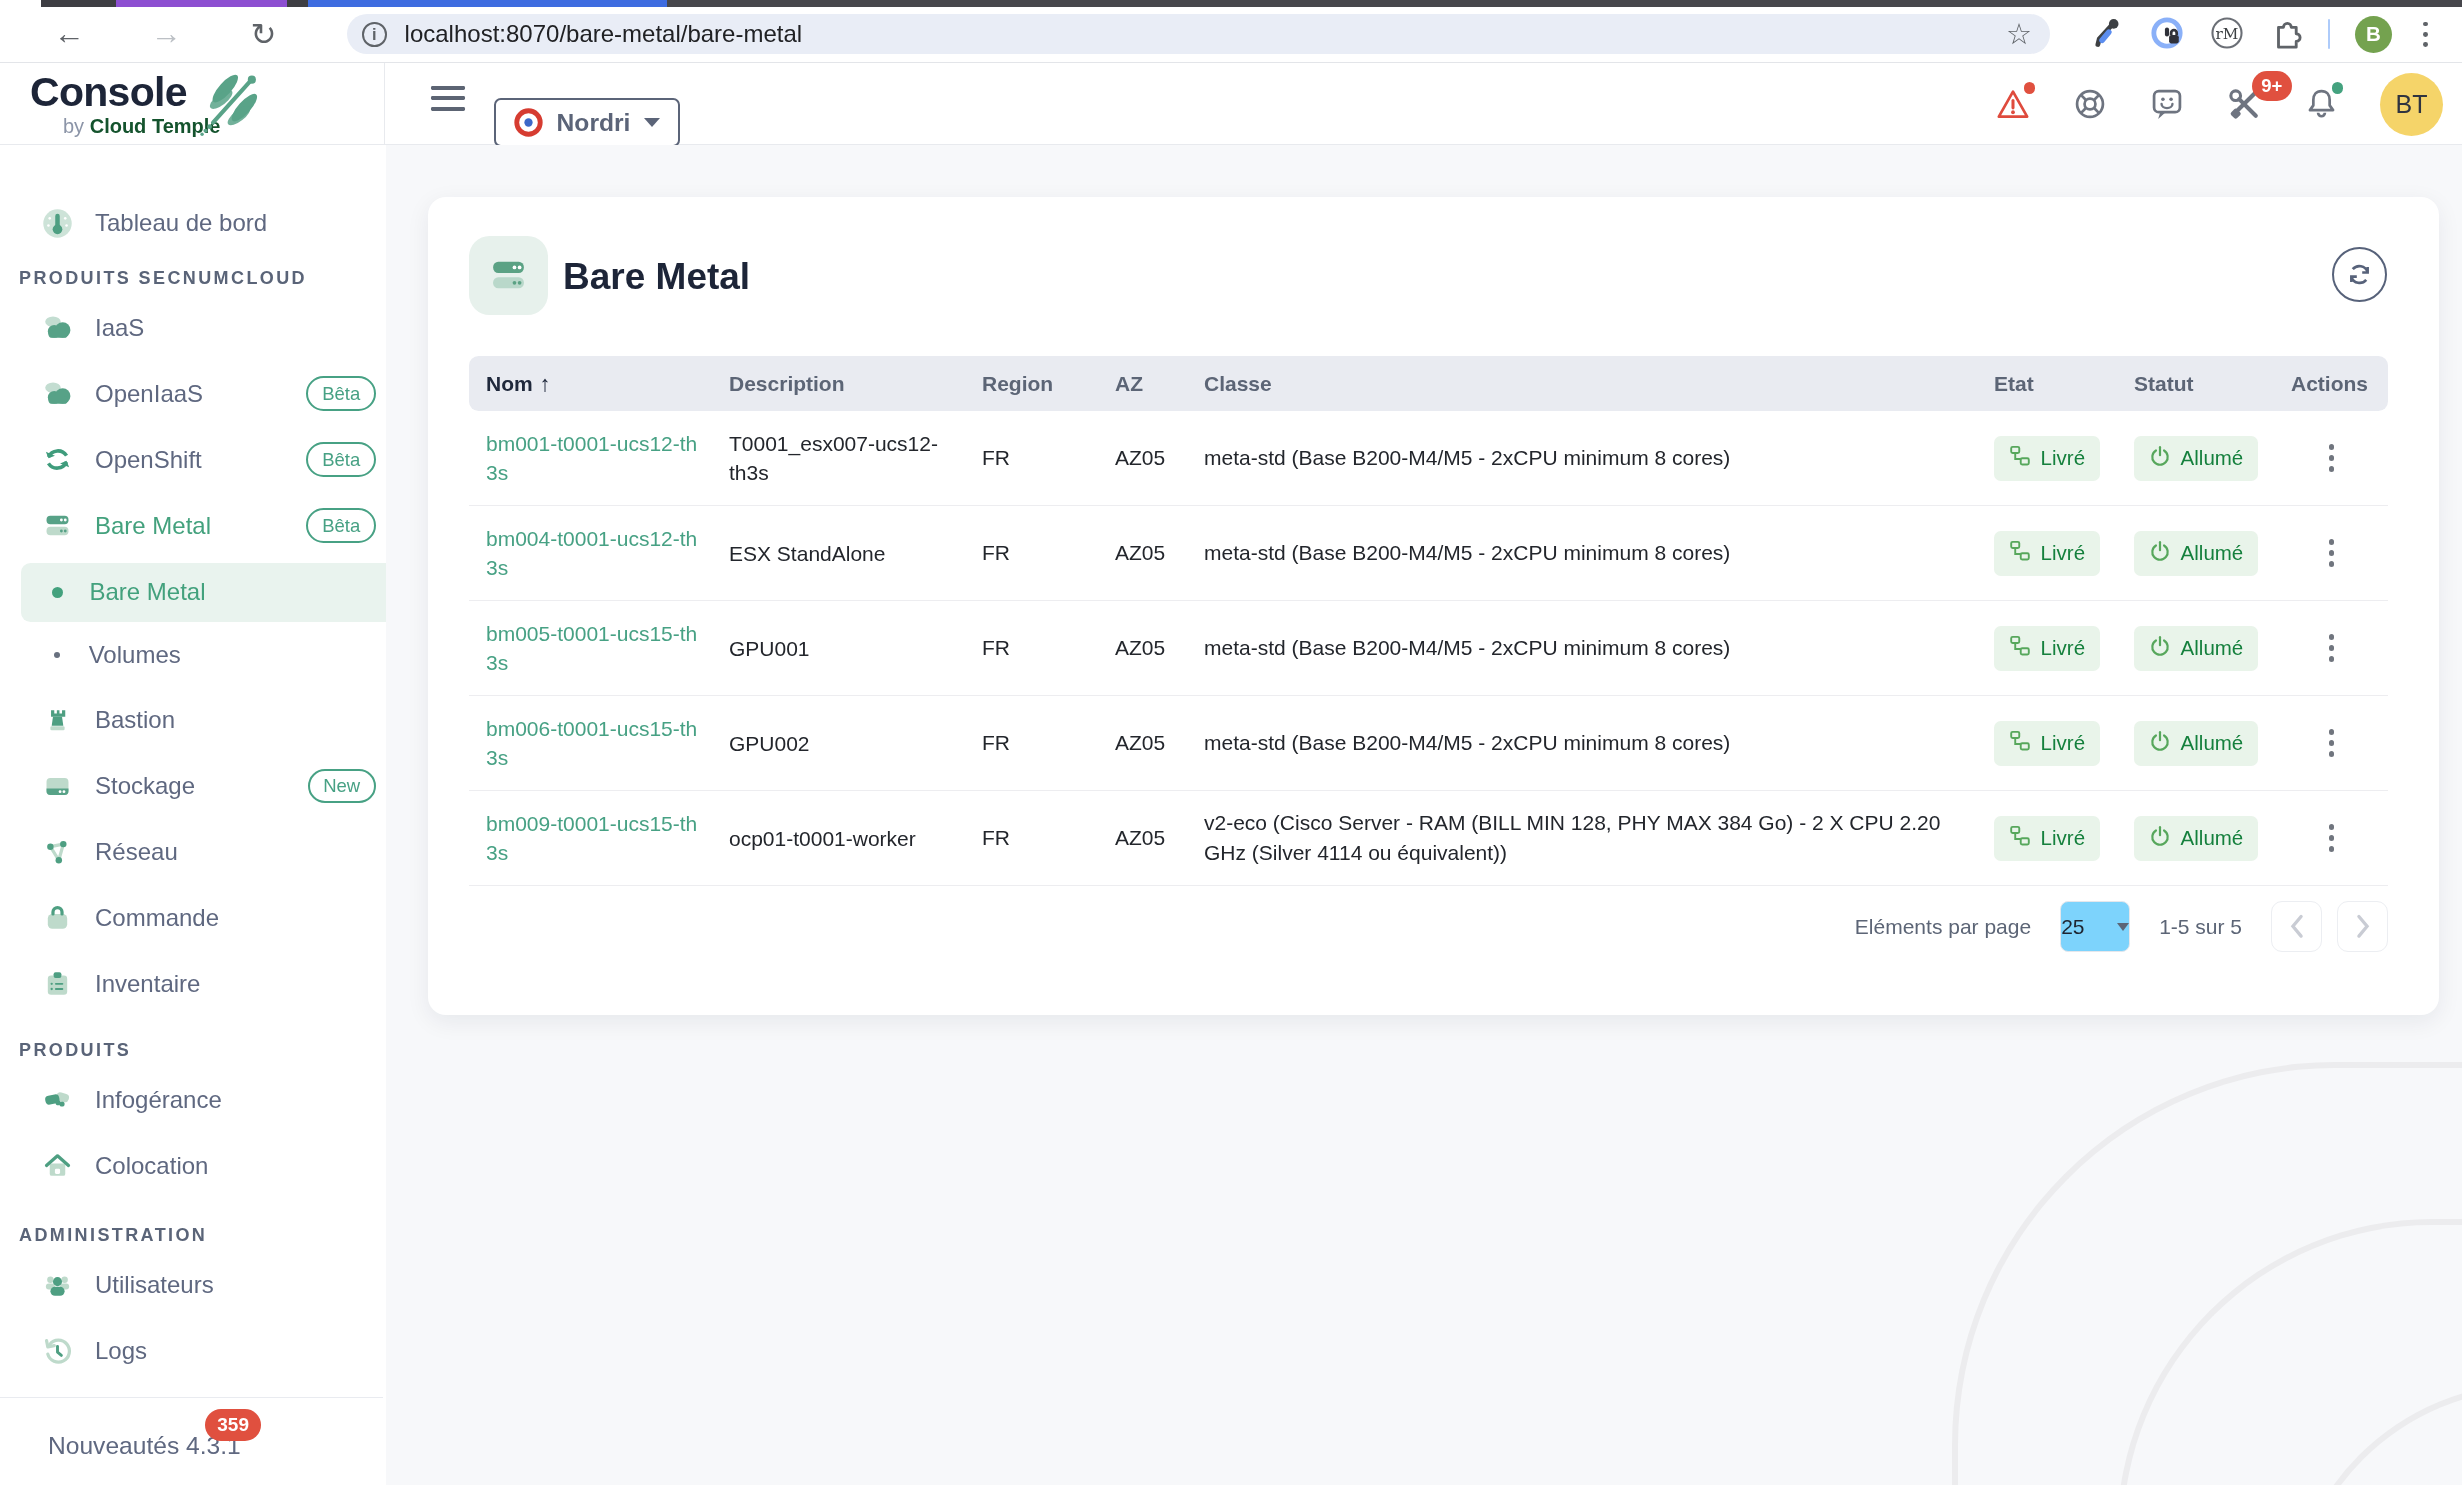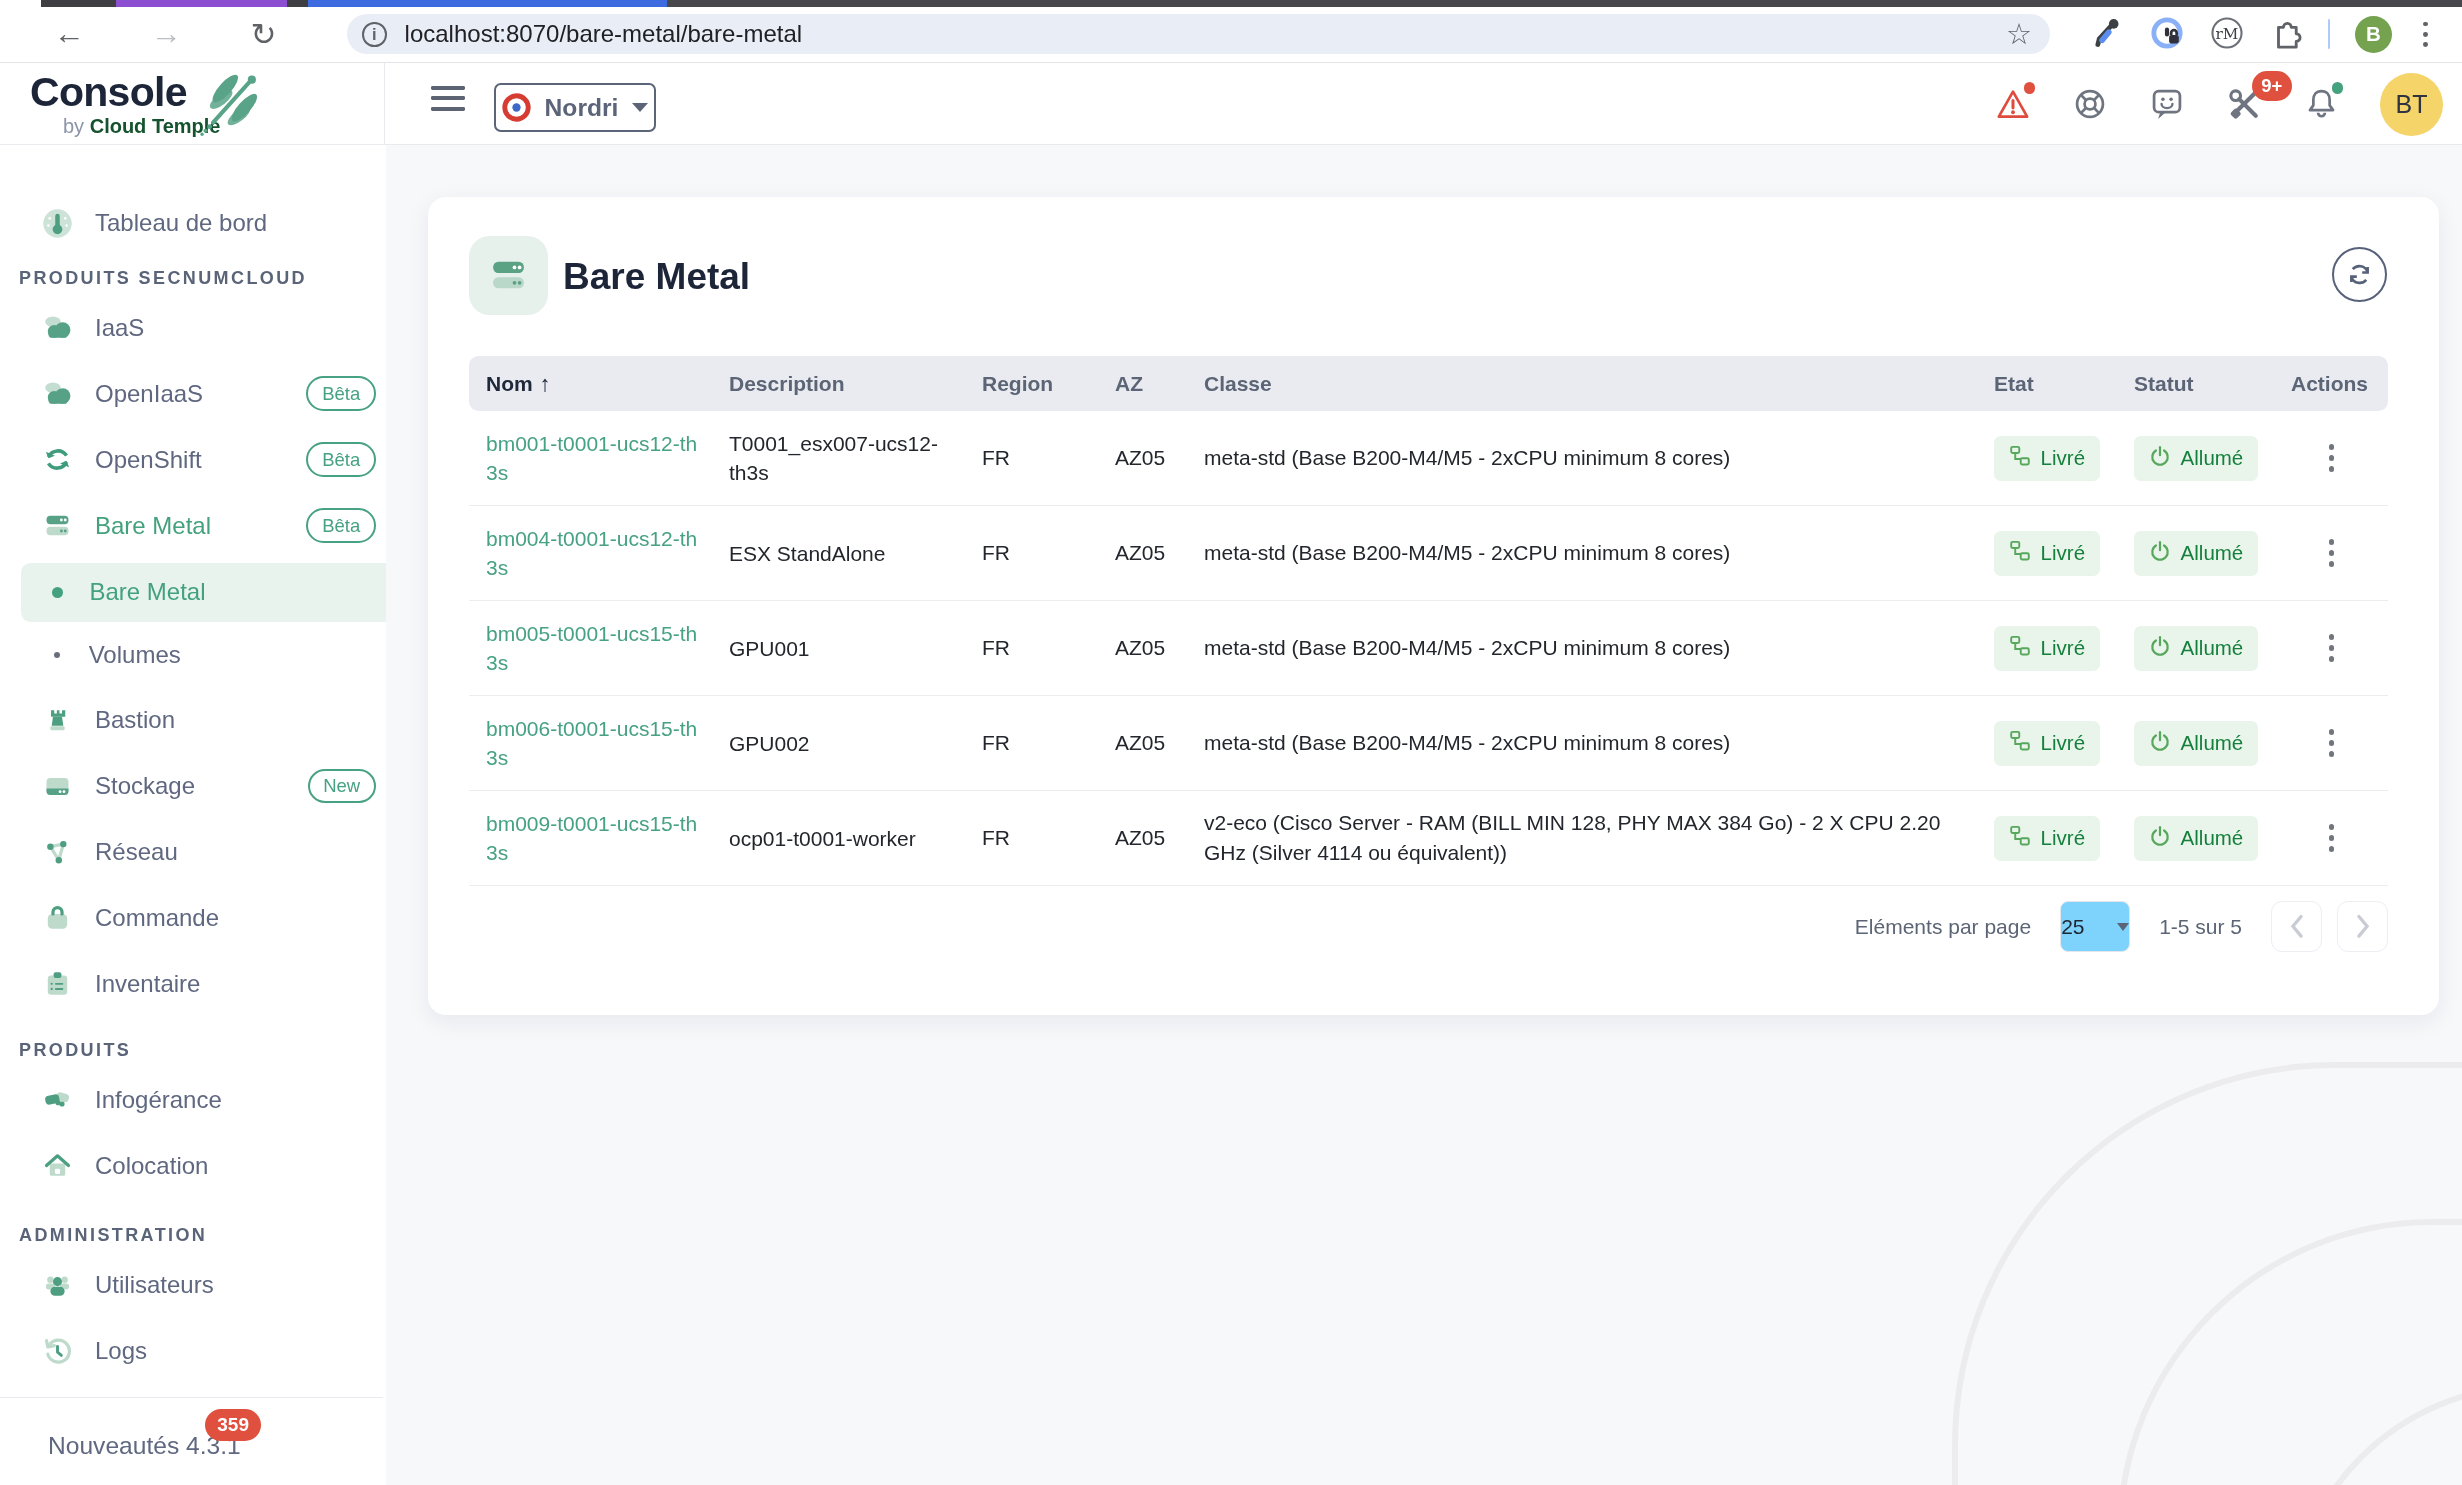--- a/index.html
+++ b/index.html
@@ -42,21 +42,21 @@
   .app-header { position:absolute; top:63px; left:0; width:2462px; height:82px;
                 background:#fff; border-bottom:1.4px solid #e8eaee; }
   .logo-block { position:absolute; left:30px; top:8.2px; }
   .logo-title { font-size:41px; font-weight:800; color:#1d2538; letter-spacing:-0.7px; line-height:42px; }
   .logo-byline { margin-left:33px; font-size:20px; color:#8c95a8; margin-top:1.4px; }
   .logo-byline b { color:#14532d; }
   .logo-fly { position:absolute; left:187px; top:1.4px; }
   .hdr-div { position:absolute; left:384px; top:0; width:1.4px; height:82px; background:#e8eaee; }
   .hamburger { position:absolute; left:431px; top:23px; width:34px; cursor:pointer; }
   .hamburger i { display:block; height:4.1px; background:#5c6473; margin-bottom:6.2px; border-radius:1.4px; }
-  .tenant-btn { position:absolute; left:494px; top:20px; width:162px; height:49px;
+  .tenant-btn { position:absolute; left:494px; top:35px; width:186px; height:49px;
                 border:2.1px solid #5b6478; border-radius:6.8px; background:#fff;
                 display:flex; align-items:center; justify-content:center; gap:13.7px; }
   .tenant-label { font-size:24.6px; font-weight:bold; color:#5b6478; }
   .caret-down { width:0; height:0; border-left:8.2px solid transparent; border-right:8.2px solid transparent;
                 border-top:9.6px solid #5b6478; }
   .hdr-icons { position:absolute; right:19px; top:0; height:82px; display:flex; align-items:center; gap:41px; }
   .ico-wrap { position:relative; width:36px; height:36px; display:flex; align-items:center; justify-content:center; }
   .dot-badge { position:absolute; width:11.6px; height:11.6px; border-radius:50%; top:-4.1px; right:-4.1px; }
   .dot-red { background:#e0503f; }
   .dot-green { background:#44a27f; }

